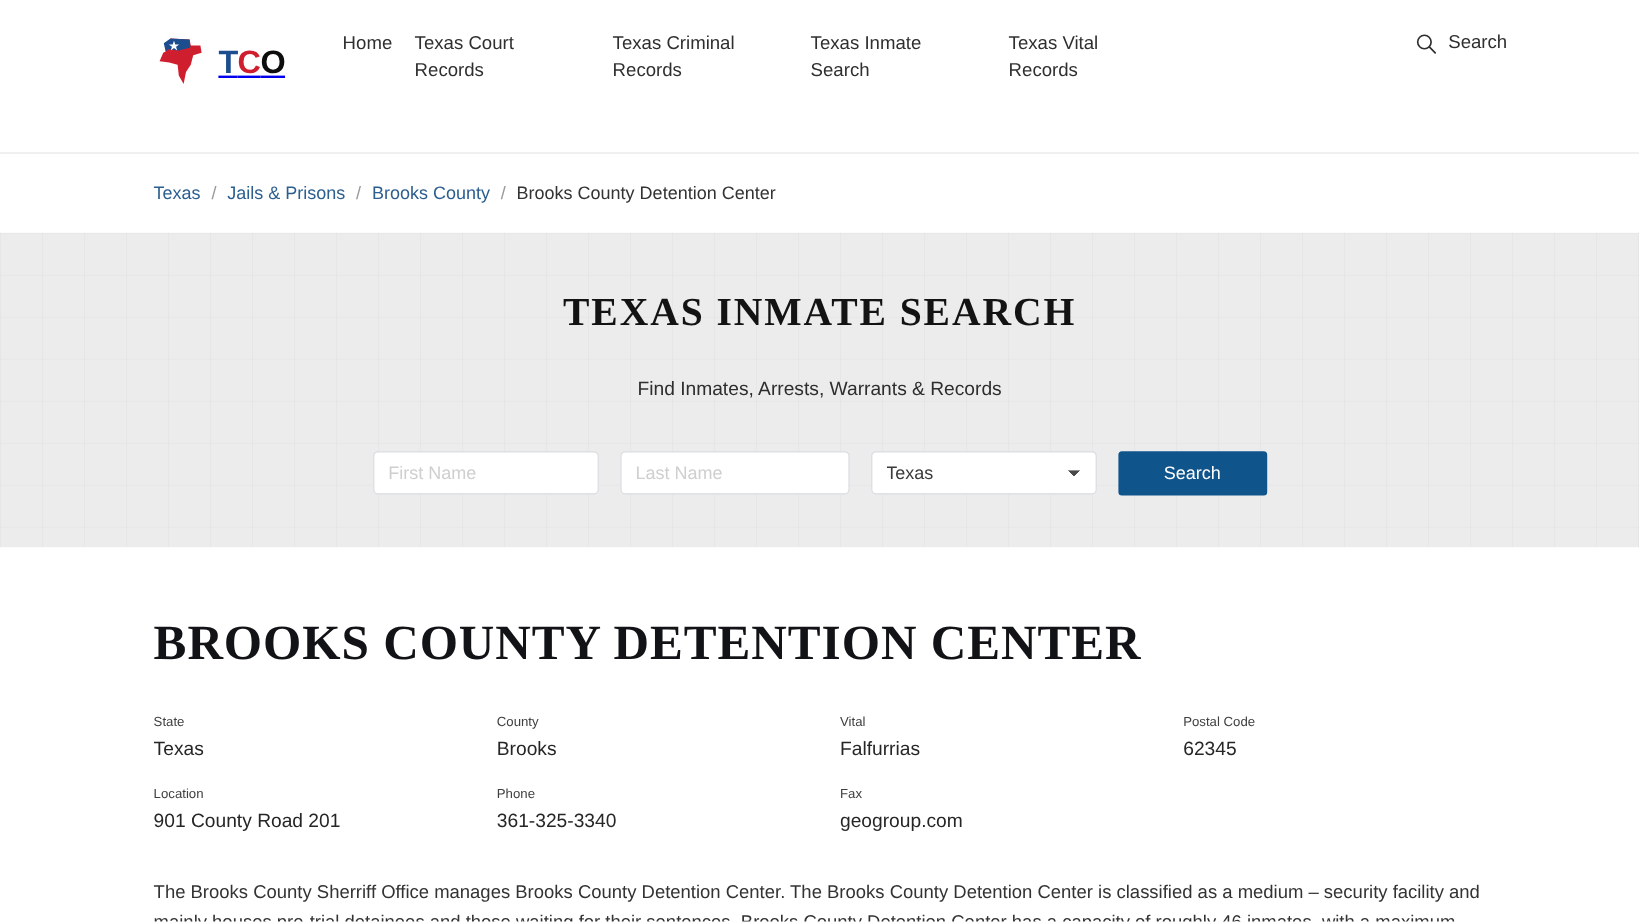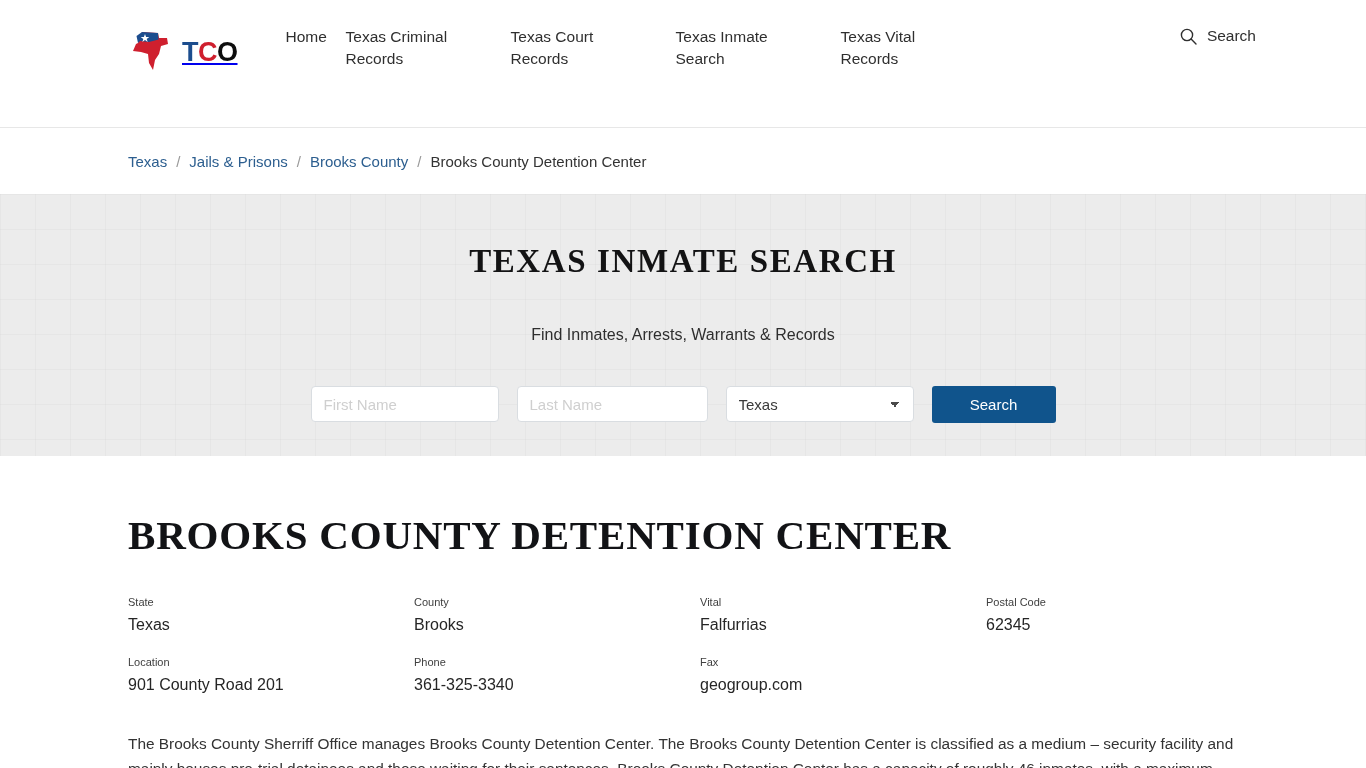--- a/index.html
+++ b/index.html
@@ -127,21 +127,21 @@
     font-size: 33px;
     letter-spacing: 1.6px;
     color: #131314;
     margin: 0;
     text-align: center;
     line-height: 1;
   }
   .hero-sub {
     font-size: 16px;
     color: #2e2e2e;
-    margin-top: 48px;
+    margin-top: 38px;
     text-align: center;
   }
   .hero-form {
     display: flex;
     margin-top: 26px;
   }
   .field {
     height: 36px;
     border: 1px solid #d9dde1;
     border-radius: 4px;
@@ -239,22 +239,22 @@
           <polygon points="17,4 18.1,7 21.3,7 18.7,8.9 19.7,12 17,10.1 14.3,12 15.3,8.9 12.7,7 15.9,7" fill="#ffffff"></polygon>
         </svg>
       </span>
       <span class="logo-text">
         <span class="t">T</span><span class="c">C</span><span class="o">O</span>
       </span>
     </a>
 
     <nav class="main-nav">
       <a class="nav-item home" href="#">Home</a>
+      <a class="nav-item" href="#">Texas Court Records</a>
       <a class="nav-item" href="#">Texas Criminal Records</a>
-      <a class="nav-item" href="#">Texas Court Records</a>
       <a class="nav-item" href="#">Texas Inmate Search</a>
       <a class="nav-item" href="#">Texas Vital Records</a>
     </nav>
 
     <div class="header-search">
       <span>
         <svg class="search-glyph" width="17" height="17" viewBox="0 0 17 17" xmlns="http://www.w3.org/2000/svg">
           <circle cx="7" cy="7" r="5.6" fill="none" stroke="#2f2f2f" stroke-width="1.4"></circle>
           <line x1="11.1" y1="11.1" x2="16" y2="16" stroke="#2f2f2f" stroke-width="1.4" stroke-linecap="round"></line>
         </svg>

